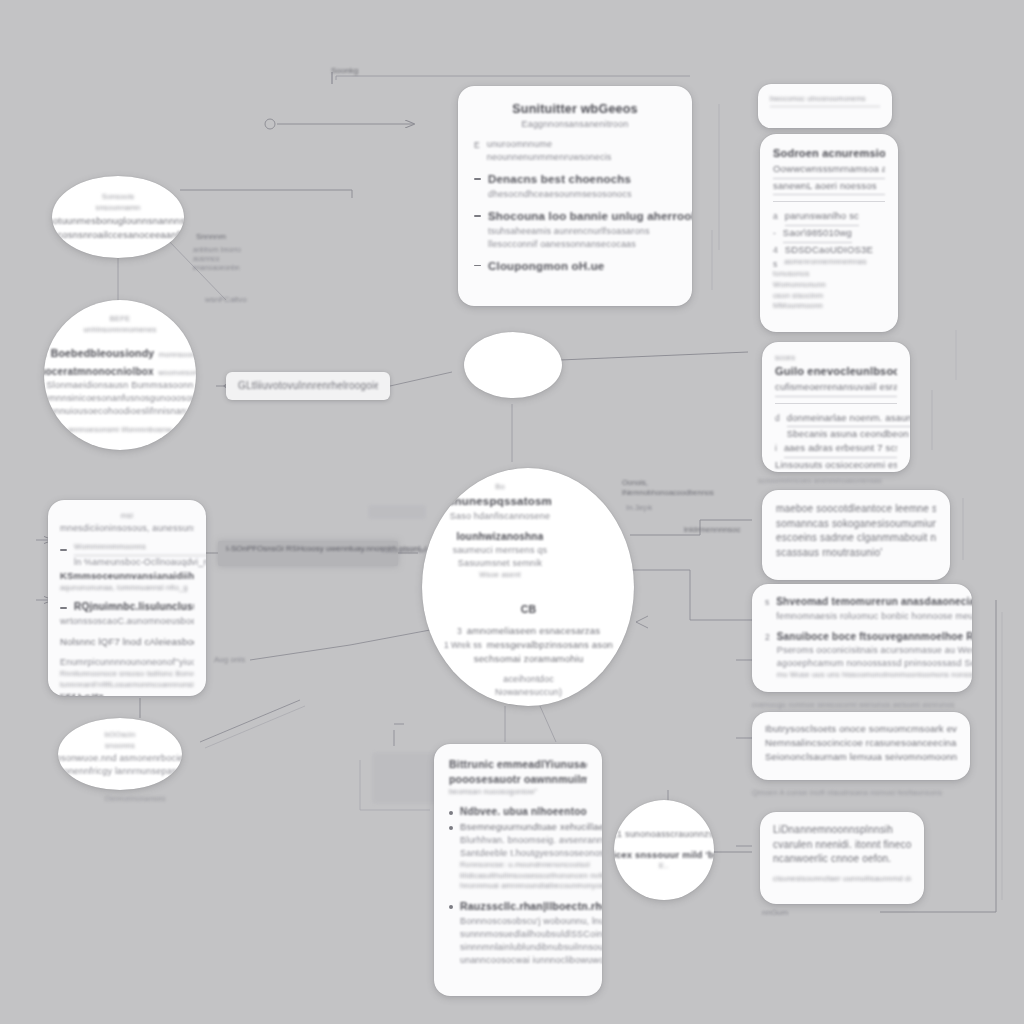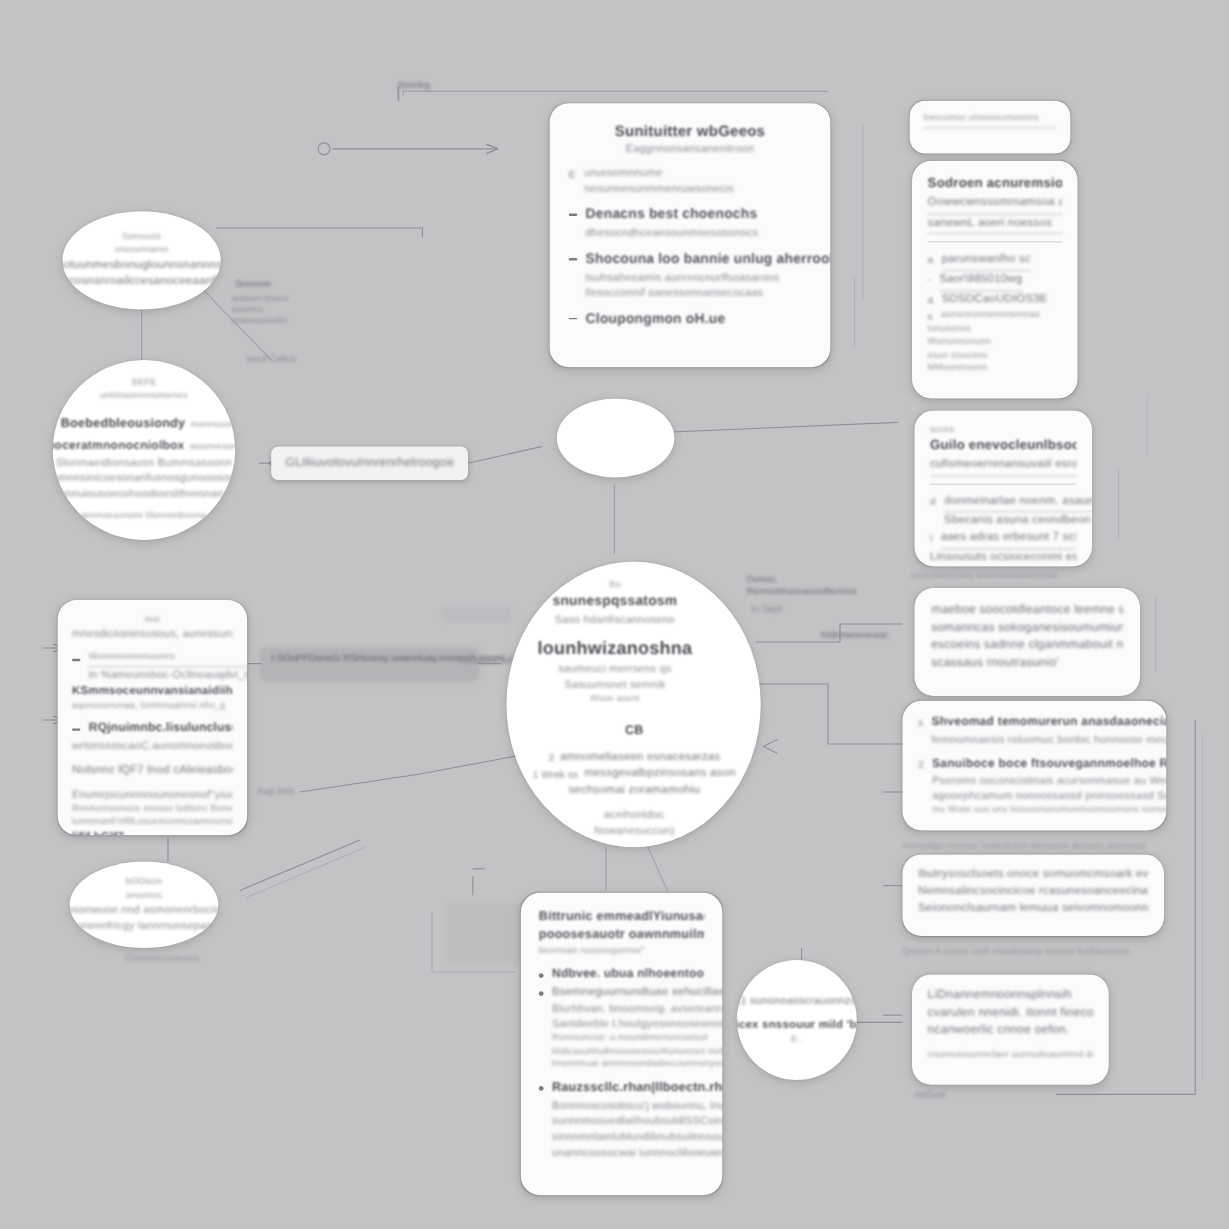--- a/index.html
+++ b/index.html
@@ -395,21 +395,21 @@
   </div>
 
   <div class="node" style="left:422px;top:468px;width:212px;height:238px;">
     <div class="ellipse hub" style="position:absolute;inset:0;padding:0;align-items:flex-start;justify-content:flex-start;">
 
       <div style="height:125px;box-sizing:border-box;padding:14px 26px 0;display:flex;flex-direction:column;align-items:center;">
         <div class="tx xs c">Bo</div>
         <div class="tx h c" style="font-size:11.5px;">snunespqssatosm</div>
         <div class="tx s c">Saso hdanfiscannosene</div>
         <div class="gap"></div>
-        <div class="tx h c" style="font-size:15px;">lounhwizanoshna</div>
+        <div class="tx h c" style="font-size:10px;">lounhwizanoshna</div>
         <div class="tx s c">saumeuci merrsens qs</div>
         <div class="tx s c">Sasuumsnet semnik</div>
         <div class="tx xs c">Wsoe asent</div>
       </div>
 
       <div style="height:1px;background:#50505a;opacity:.85;"></div>
 
       <div style="flex:1;box-sizing:border-box;padding:8px 22px 0;display:flex;flex-direction:column;align-items:center;">
         <div class="tx h c" style="font-size:10.5px;">CB</div>
         <div class="gap"></div>

